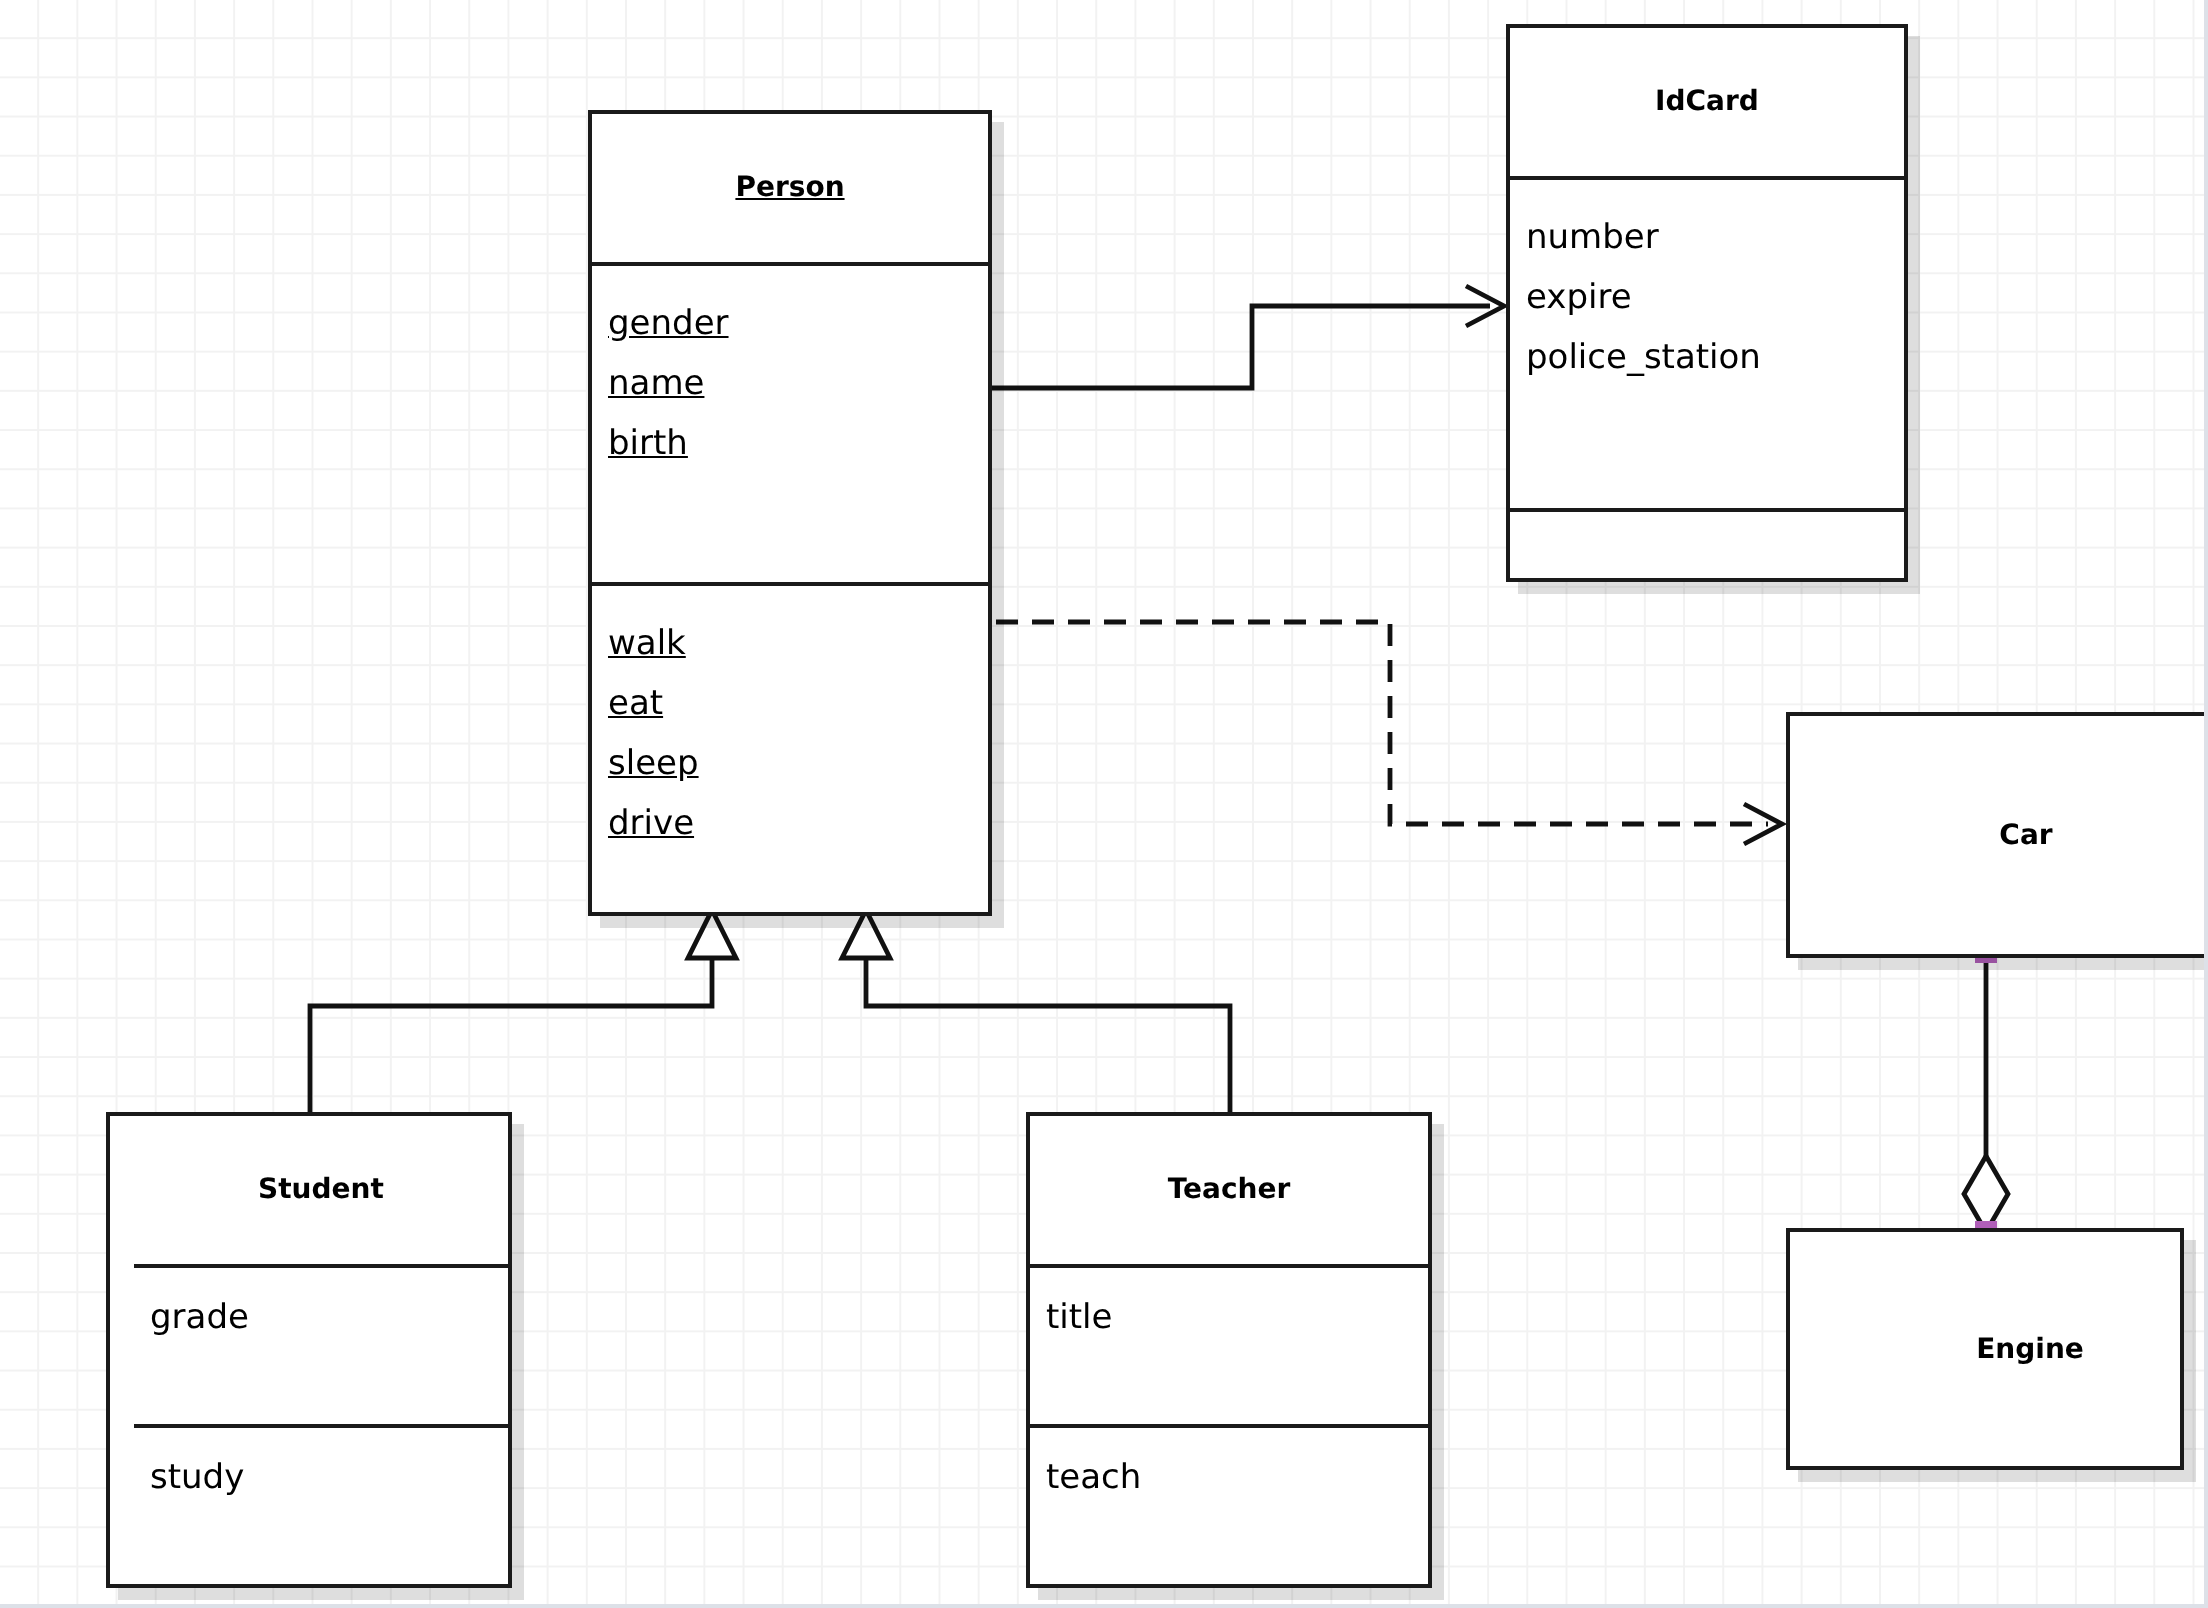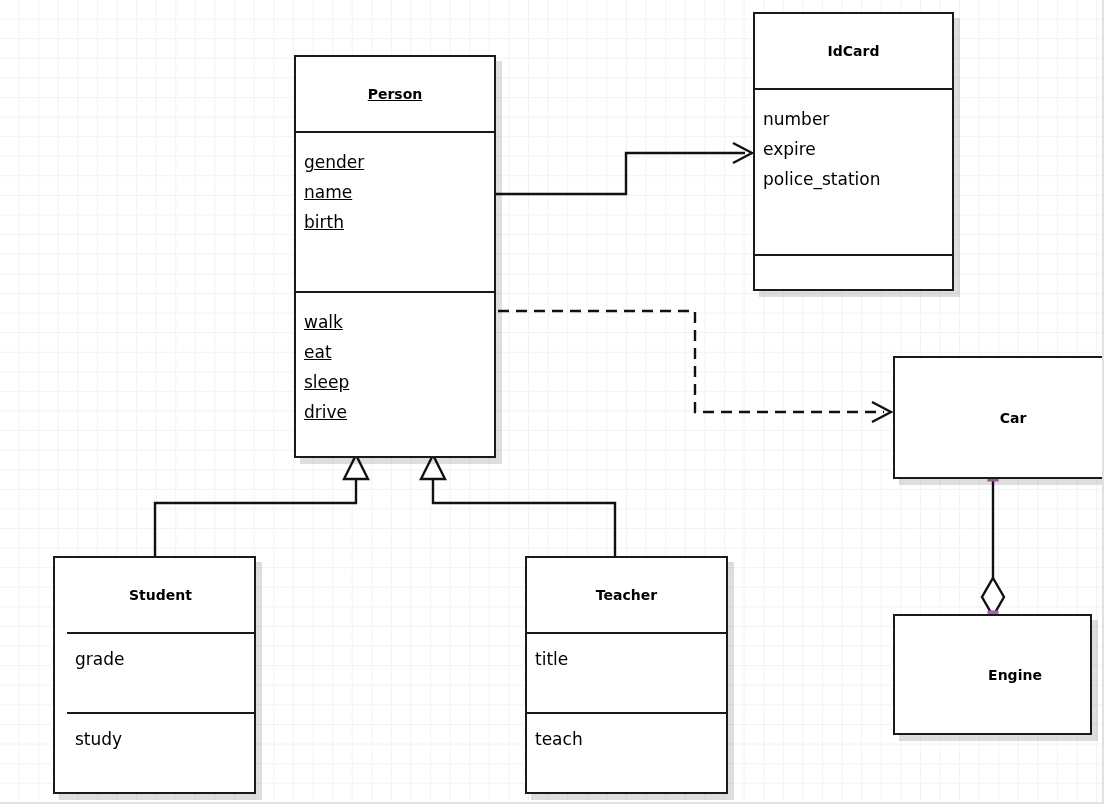--- a/index.html
+++ b/index.html
@@ -158,21 +158,21 @@
   <div class="uml-class" style="left:53px; top:556px; width:203px; height:238px;padding-left:12px;">
     <div class="uml-title" style="height:74px;">Student</div>
     <div class="uml-compartment tight" style="height:80px;">
       <div class="uml-member">grade</div>
     </div>
     <div class="uml-compartment tight" style="height:84px;">
       <div class="uml-member">study</div>
     </div>
   </div>
 
-  <div class="uml-class" style="left:525px; top:556px; width:203px; height:238px;">
+  <div class="uml-class" style="left:513px; top:556px; width:203px; height:238px;">
     <div class="uml-title" style="height:74px;">Teacher</div>
     <div class="uml-compartment tight" style="height:80px;">
       <div class="uml-member">title</div>
     </div>
     <div class="uml-compartment tight" style="height:84px;">
       <div class="uml-member">teach</div>
     </div>
   </div>
 
   <div class="uml-class" style="left:893px; top:356px; width:240px; height:123px;">

